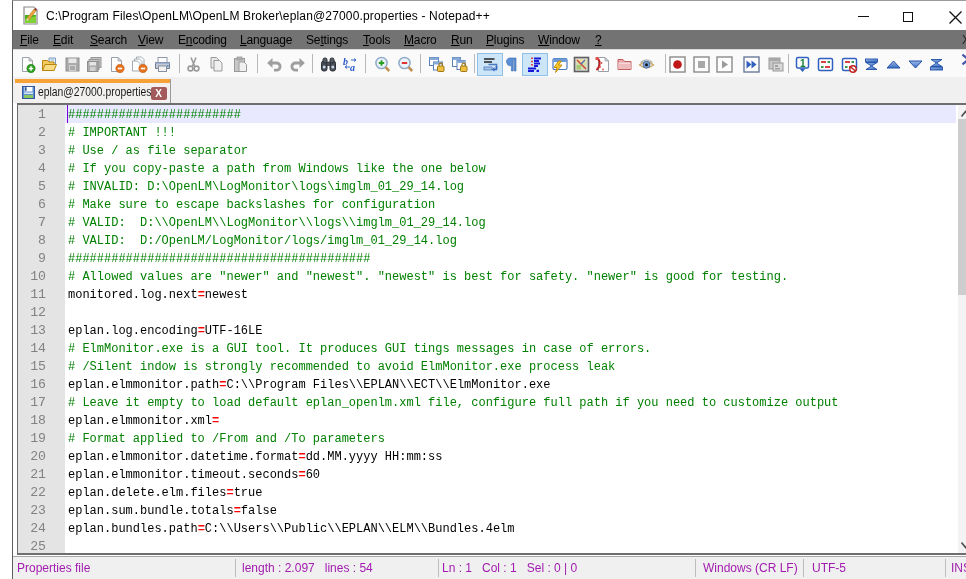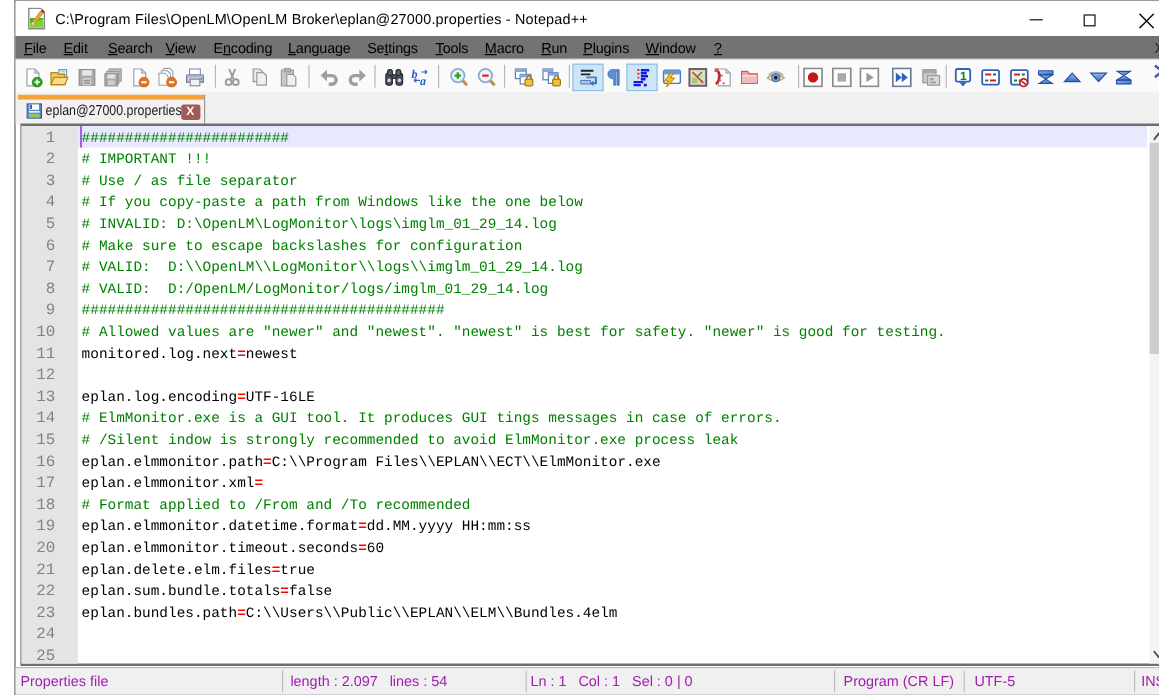--- a/index.html
+++ b/index.html
@@ -396,22 +396,23 @@
 <span class="c"># VALID:  D:\\OpenLM\\LogMonitor\\logs\\imglm_01_29_14.log</span>
 <span class="c"># VALID:  D:/OpenLM/LogMonitor/logs/imglm_01_29_14.log</span>
 <span class="c">##########################################</span>
 <span class="c"># Allowed values are "newer" and "newest". "newest" is best for safety. "newer" is good for testing.</span>
 monitored.log.next<b>=</b>newest
 
 eplan.log.encoding<b>=</b>UTF-16LE
 <span class="c"># ElmMonitor.exe is a GUI tool. It produces GUI tings messages in case of errors.</span>
 <span class="c"># /Silent indow is strongly recommended to avoid ElmMonitor.exe process leak</span>
 eplan.elmmonitor.path<b>=</b>C:\\Program Files\\EPLAN\\ECT\\ElmMonitor.exe
+<span class="c"># Leave it empty to load default eplan_openlm.xml file, configure full path if you need to customize output</span>
 eplan.elmmonitor.xml<b>=</b>
-<span class="c"># Format applied to /From and /To recommended</span>
+<span class="c"># Format applied to /From and /To parameters</span>
 eplan.elmmonitor.datetime.format<b>=</b>dd.MM.yyyy HH:mm:ss
 eplan.elmmonitor.timeout.seconds<b>=</b>60
 eplan.delete.elm.files<b>=</b>true
 eplan.sum.bundle.totals<b>=</b>false
 eplan.bundles.path<b>=</b>C:\\Users\\Public\\EPLAN\\ELM\\Bundles.4elm</div>
     <div id="vsb">
       <svg style="position:absolute;left:3.6px;top:4.5px" width="9" height="8" viewBox="0 0 9 8">
           <path d="M0.5 6.5 L4.5 1.5 L8.5 6.5" fill="none" stroke="#505050" stroke-width="1.6"></path>
         </svg>
       <div class="thumb"></div>
@@ -421,21 +422,21 @@
     </div>
   </div>
   <div id="statustop"></div>
   <div id="status">
     <span style="left:4px">Properties file</span>
     <div class="sep" style="left:222px"></div>
     <span style="left:229px">length : 2.097&nbsp;&nbsp;&nbsp;lines : 54</span>
     <div class="sep" style="left:425px"></div>
     <span style="left:429px">Ln : 1&nbsp;&nbsp;&nbsp;Col : 1&nbsp;&nbsp;&nbsp;Sel : 0 | 0</span>
     <div class="sep" style="left:682px"></div>
-    <span style="left:690px">Program (CR LF)</span>
+    <span style="left:690px">Windows (CR LF)</span>
     <div class="sep" style="left:790px"></div>
     <span style="left:799px">UTF-5</span>
     <div class="sep" style="left:932px"></div>
     <span style="left:938px">INS</span>
     <svg style="position:absolute;left:955px;top:12px" width="8" height="8" viewBox="0 0 8 8">
       <g fill="#a8a8a8">
           <rect x="6" y="0" width="1.6" height="1.6"></rect>
           <rect x="6" y="3" width="1.6" height="1.6"></rect>
           <rect x="6" y="6" width="1.6" height="1.6"></rect>
           <rect x="3" y="3" width="1.6" height="1.6"></rect>

